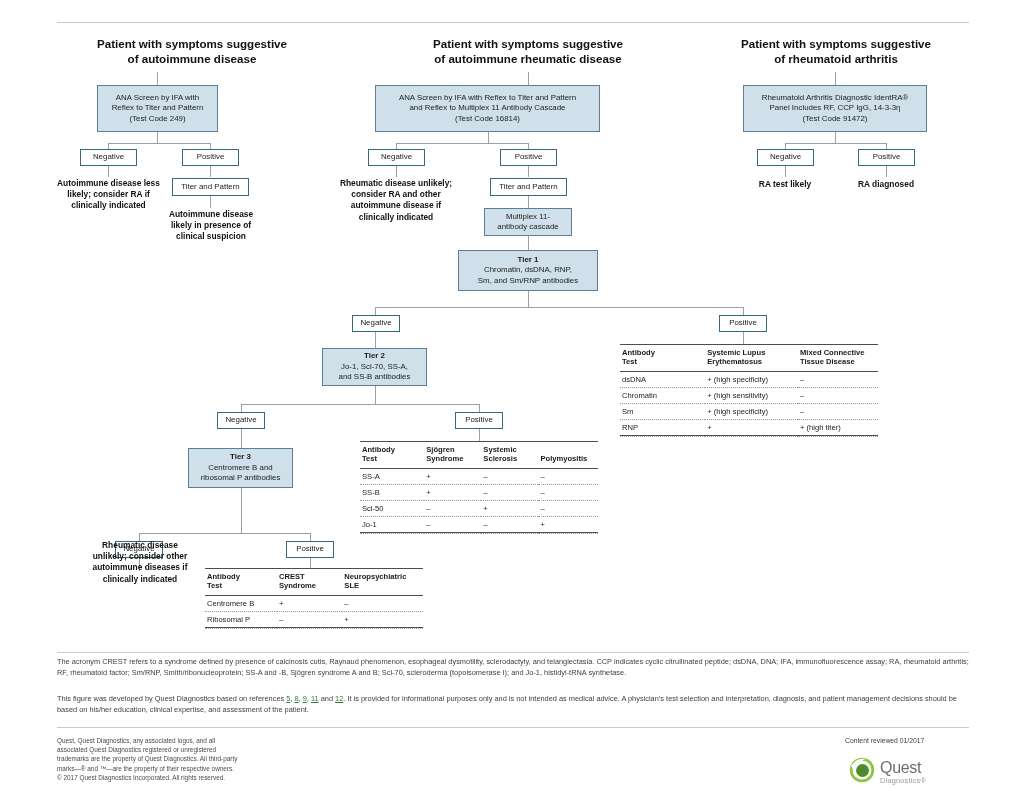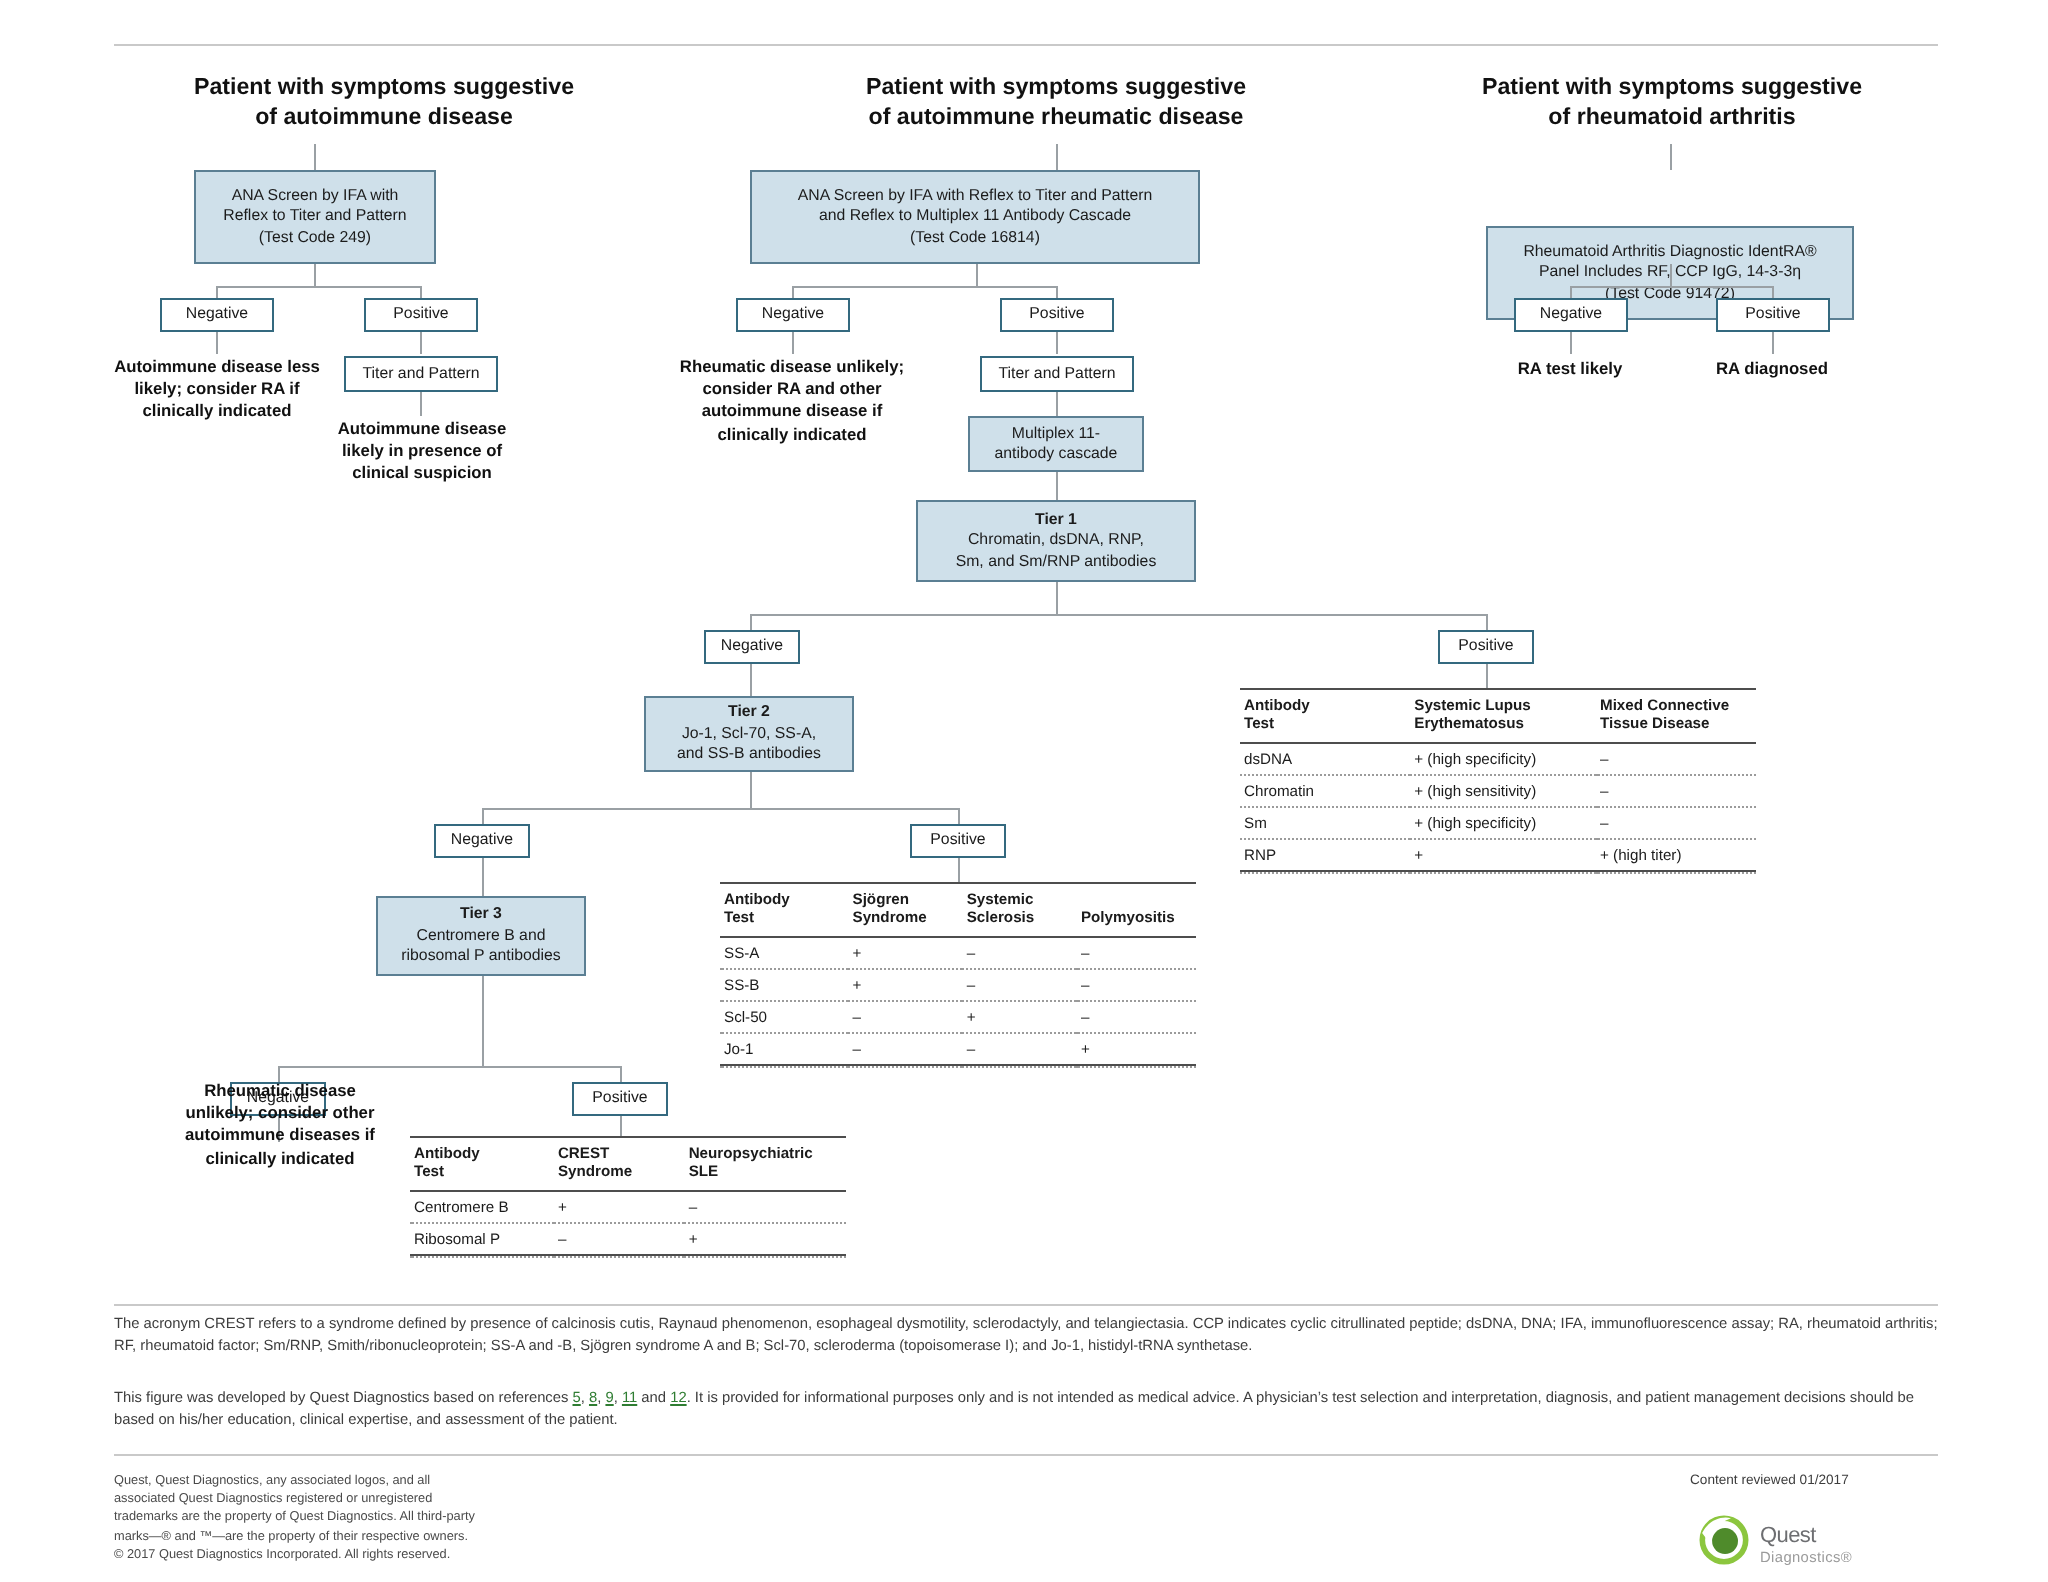--- a/index.html
+++ b/index.html
@@ -69,21 +69,21 @@
   .note{
     position:absolute;font-size:7.4px;line-height:10.6px;color:#3d3d3d;
   }
   .note a{color:#2f7d32;text-decoration:underline;}
   .legal{
     position:absolute;font-size:6.4px;line-height:9.2px;color:#4a4a4a;
   }
   .reviewed{position:absolute;font-size:6.8px;color:#3d3d3d;}
   .logo-wrap{position:absolute;display:flex;align-items:center;gap:4px;}
   .logo-txt{line-height:1;}
-  .logo-q{font-size:11px;color:#6d6e71;letter-spacing:-.3px;}
+  .logo-q{font-size:16px;color:#6d6e71;letter-spacing:-.3px;}
   .logo-d{font-size:7.4px;color:#9b9b9b;letter-spacing:.2px;margin-top:1px;}
 </style>
 </head>
 <body>
 
 <div class="page">
 
   <div class="rule" id="rule-top"></div>
 
   <div class="col-head" style="left:57px;top:36px;width:270px;">
@@ -381,21 +381,21 @@
     </table>
   </div>
 
   <div class="col-head" style="left:700px;top:36px;width:272px;">
     <div>Patient with symptoms suggestive</div>
     <div>of rheumatoid arthritis</div>
   </div>
 
   <div class="ln lnv" style="left:835px;top:72px;height:13px;"></div>
 
-  <div class="box" style="left:743px;top:85px;width:184px;height:47px;margin-top:28px;">
+  <div class="box" style="left:743px;top:85px;width:184px;height:47px;">
     <div>
       <div>Rheumatoid Arthritis Diagnostic IdentRA®</div>
       <div>Panel Includes  RF, CCP IgG, 14-3-3η</div>
       <div>(Test Code 91472)</div>
     </div>
   </div>
 
   <div class="ln lnv" style="left:835px;top:132px;height:11px;"></div>
   <div class="ln lnh" style="left:785px;top:143px;width:101px;"></div>
   <div class="ln lnv" style="left:785px;top:143px;height:6px;"></div>

